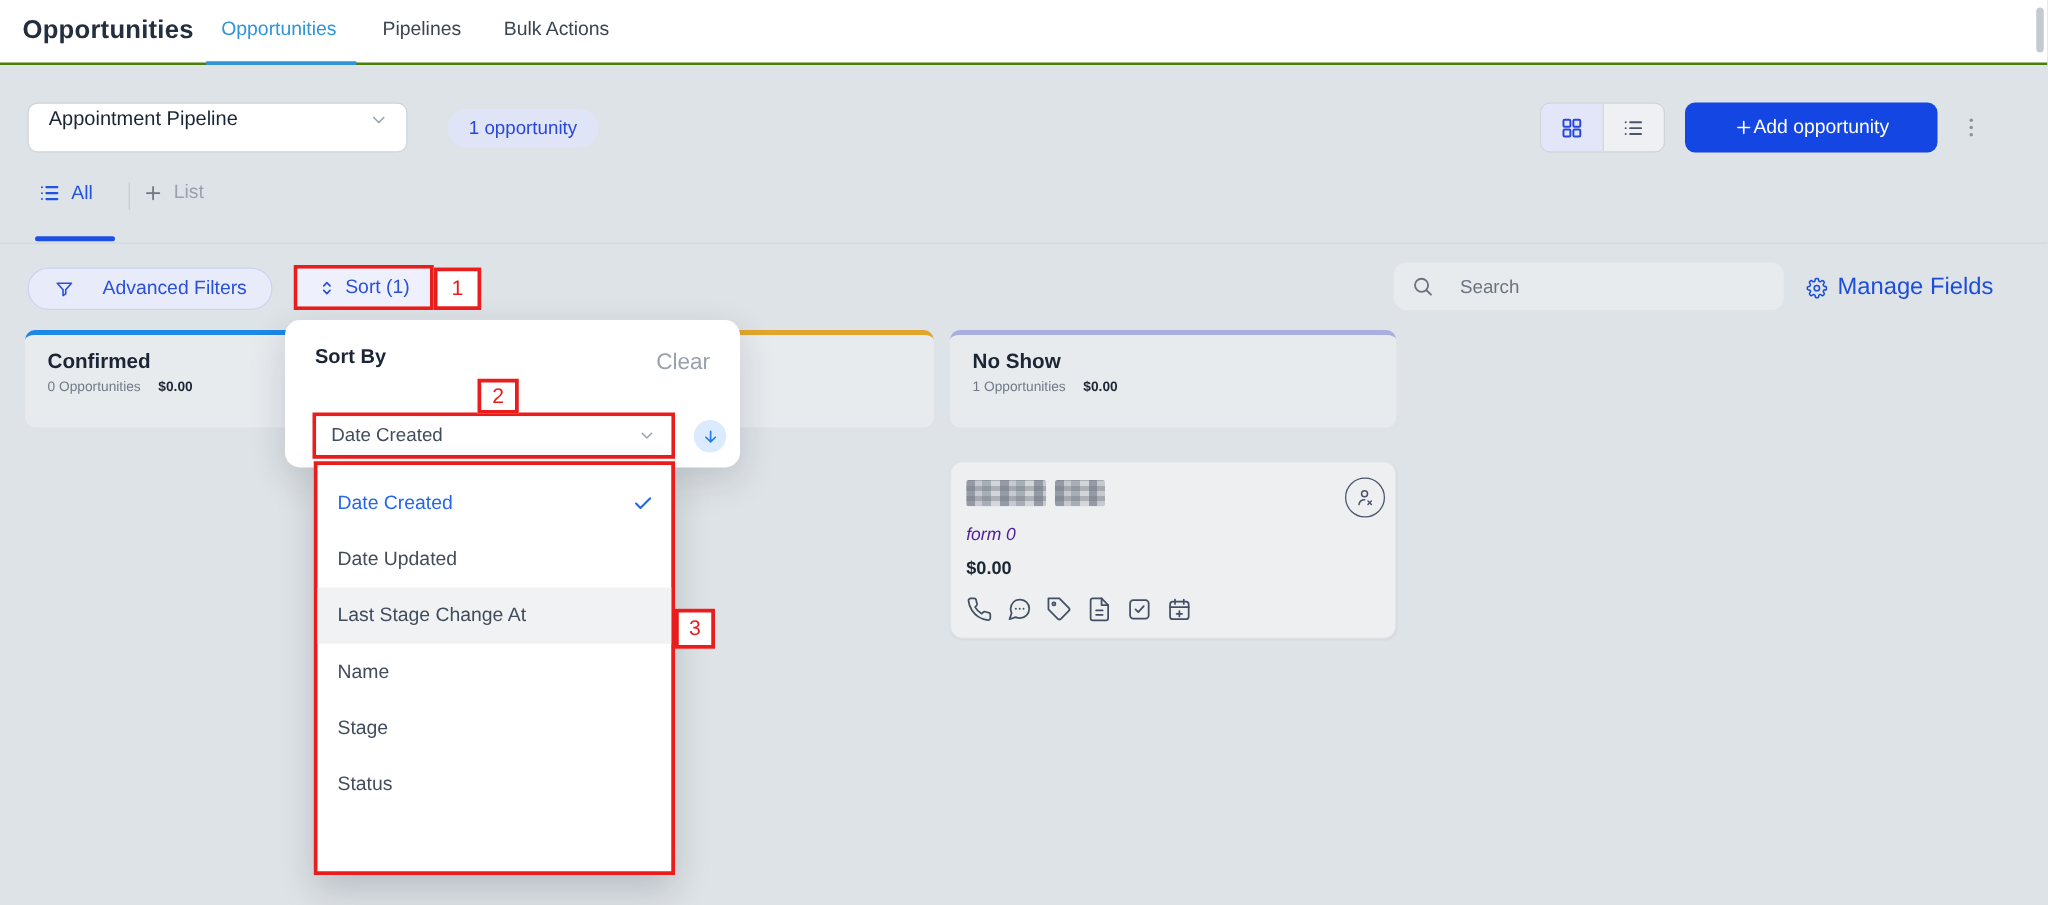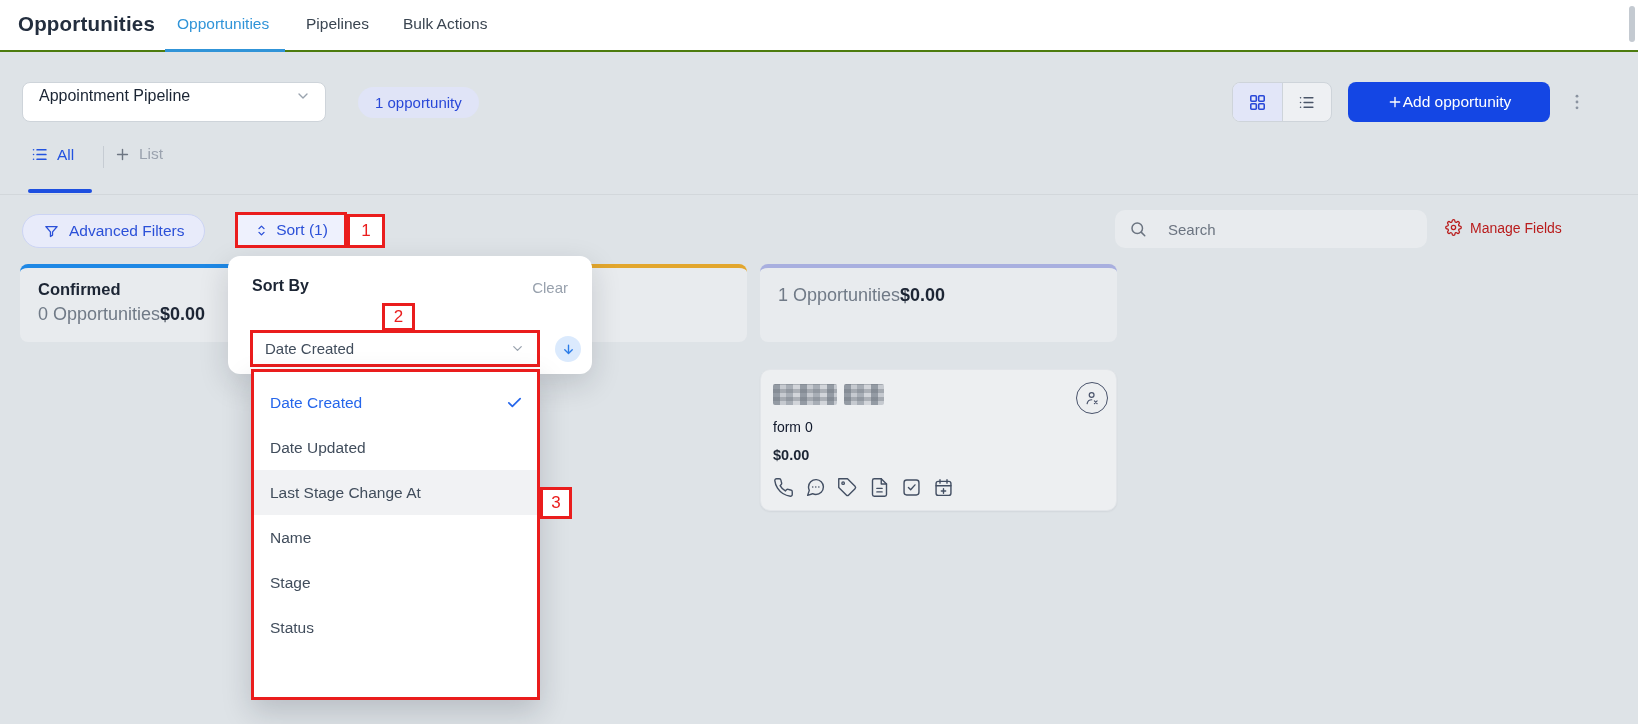--- a/index.html
+++ b/index.html
@@ -38,64 +38,64 @@
 
   
   .tabs-line { left:0; top:194px; width:1638px; height:1px; background:#d2d7db; }
   .tab-all { left:30px; top:145px; display:flex; align-items:center; gap:8px; color:#2253e0; font-size:15.5px; font-weight:500; cursor:pointer; }
   .tab-underline { left:28px; top:189px; width:64px; height:4px; background:#1d4fe0; border-radius:2px; }
   .tab-divider { left:103px; top:146px; width:1px; height:22px; background:#c6ccd3; }
   .add-list { left:114px; top:145px; display:flex; align-items:center; gap:8px; color:#9aa2ae; font-size:15.5px; cursor:pointer; }
 
   
   .adv-filters { left:22px; top:214px; height:34px; padding:0 20px; background:#e8ebfa; border:1px solid #ccd4f4;
-    border-radius:17px; display:flex; align-items:center; gap:9px; color:#2b50d8; font-size:15.5px; font-weight:500; cursor:pointer; }
+    border-radius:17px; display:flex; align-items:center; gap:22px; color:#2b50d8; font-size:15.5px; font-weight:500; cursor:pointer; }
   .sort-annot { left:235px; top:212px; width:112px; height:36px; border:3px solid #ea1d1d; z-index:21; }
   .sort-btn { width:100%; height:100%; background:#eef1fd; display:flex; align-items:center; justify-content:center;
     gap:7px; color:#2b50d8; font-size:15.5px; font-weight:500; cursor:pointer; }
   .num-box { border:3px solid #ea1d1d; background:#ffffff; color:#ea1d1d; display:flex; align-items:center;
     justify-content:center; font-size:17px; z-index:22; }
   .nb1 { left:347px; top:214px; width:38px; height:34px; }
   .nb2 { left:382px; top:303px; width:33px; height:28px; }
   .nb3 { left:540px; top:487px; width:32px; height:32px; }
   .search-box { left:1115px; top:210px; width:312px; height:38px; background:#e8ebee; border-radius:10px;
     display:flex; align-items:center; gap:21px; padding:0 14px; }
   .search-box input { border:none; outline:none; background:transparent; font-family:"Liberation Sans",sans-serif;
     font-size:15px; color:#3c4856; width:230px; }
   .search-box input::placeholder { color:#6b7480; }
-  .manage-fields { left:1445px; top:219px; display:flex; align-items:center; gap:8px; color:#b91c1c;
-    font-size:14px; font-weight:500; cursor:pointer; }
+  .manage-fields { left:1445px; top:219px; display:flex; align-items:center; gap:8px; color:#1d4ed8;
+    font-size:19px; font-weight:500; cursor:pointer; }
 
   
   .col-header { top:264px; width:357px; height:78px; background:#e8ebee; border-top:4px solid #404040;
     border-radius:8px; padding:12px 16px 0 18px; z-index:1; }
   .col-title { font-size:16.5px; font-weight:700; color:#1c2534; }
-  .col-sub { margin-top:5px; display:flex; align-items:flex-start; font-size:18px; }
+  .col-sub { margin-top:5px; display:flex; align-items:flex-start; gap:14px; font-size:11px; }
   .col-count { color:#707a87; }
   .col-amount { color:#1c2534; font-weight:700; }
 
   .opp-card { left:760px; top:369px; width:357px; height:142px; background:#edeff1; border:1px solid #e2e5e9;
     border-radius:10px; box-shadow:0 1px 2px rgba(16,24,40,.06); padding:12px 12px 0 12px; z-index:2; cursor:pointer; }
   .blur-row { display:flex; gap:7px; margin-top:2px; }
   .blur-block { height:21px; border-radius:2px;
     background-image:
       repeating-linear-gradient(0deg, rgba(255,255,255,0) 0 4px, rgba(110,117,126,.38) 4px 8px),
       repeating-linear-gradient(90deg, #949ba4 0 7px, #c6cad0 7px 13px, #a8aeb6 13px 20px, #d2d5da 20px 27px); }
-  .card-src { margin-top:14px; font-size:14px; color:#0f172a; }
+  .card-src { margin-top:14px; font-size:14px; color:#4c1d95;font-style:italic; }
   .card-amt { margin-top:12px; font-size:14.5px; font-weight:700; color:#1c2534; }
   .card-icons { margin-top:14px; display:flex; gap:11px; color:#434f63; }
   .card-icons .ci { width:21px; height:21px; cursor:pointer; }
   .avatar { position:absolute; right:8px; top:12px; width:32px; height:32px; border:1.4px solid #49536b;
     border-radius:50%; display:flex; align-items:center; justify-content:center; color:#49536b; cursor:pointer; }
 
   
   .sort-popup { left:228px; top:256px; width:364px; height:118px; background:#fff; border-radius:12px;
     box-shadow:0 10px 30px rgba(16,24,40,.16); z-index:10; }
   .popup-title { position:absolute; left:24px; top:21px; font-size:16px; font-weight:700; color:#1c2534; }
-  .popup-clear { position:absolute; right:24px; top:23px; font-size:15px; color:#98a1ad; cursor:pointer; }
+  .popup-clear { position:absolute; right:24px; top:23px; font-size:18px; color:#98a1ad; cursor:pointer; }
   .select-annot { position:absolute; left:22px; top:74px; width:290px; height:37px; border:3px solid #ea1d1d; z-index:11; }
   .field-select { width:100%; height:100%; background:#fff; display:flex; align-items:center;
     padding:0 12px; cursor:pointer; }
   .field-select .val { flex:1; font-size:15px; color:#414d5c; }
   .dir-btn { position:absolute; left:327px; top:80px; width:26px; height:26px; background:#dbeafd; border-radius:50%;
     display:flex; align-items:center; justify-content:center; color:#2a7ce8; cursor:pointer; }
 
   
   .dd-annot { left:251px; top:369px; width:289px; height:331px; border:3px solid #ea1d1d; background:#fff;
     box-shadow:0 12px 28px rgba(16,24,40,.18); z-index:12; padding-top:8px; }
@@ -245,20 +245,21 @@
 
 <div class="abs col-header" style="left: 390px; border-top-color: rgb(226, 166, 45);">
   <div class="col-title"></div>
   <div class="col-sub">
     <span class="col-count"></span>
     <span class="col-amount"></span>
   </div>
 </div>
 
 <div class="abs col-header" style="left: 760px; border-top-color: rgb(168, 175, 223);">
+  <div class="col-title">No Show</div>
   <div class="col-sub">
     <span class="col-count">1 Opportunities</span>
     <span class="col-amount">$0.00</span>
   </div>
 </div>
 
 <div class="abs opp-card">
   <div class="blur-row">
     <div class="blur-block" style="width:64px"></div>
     <div class="blur-block" style="width:40px"></div>

